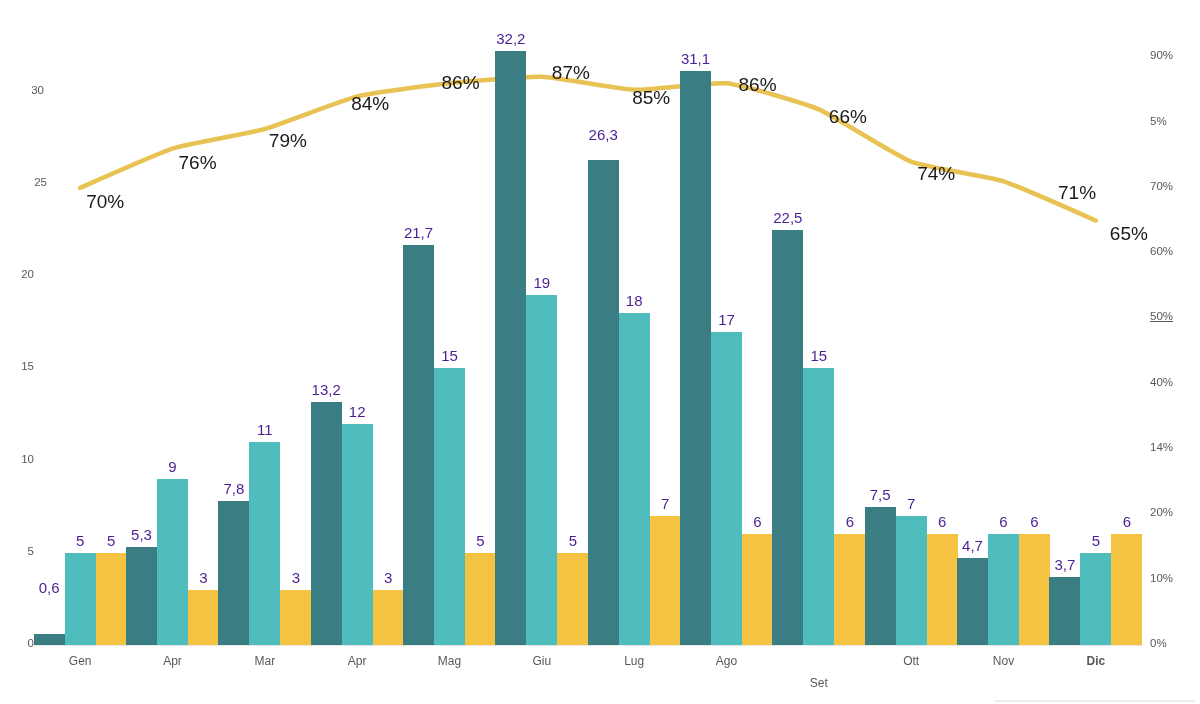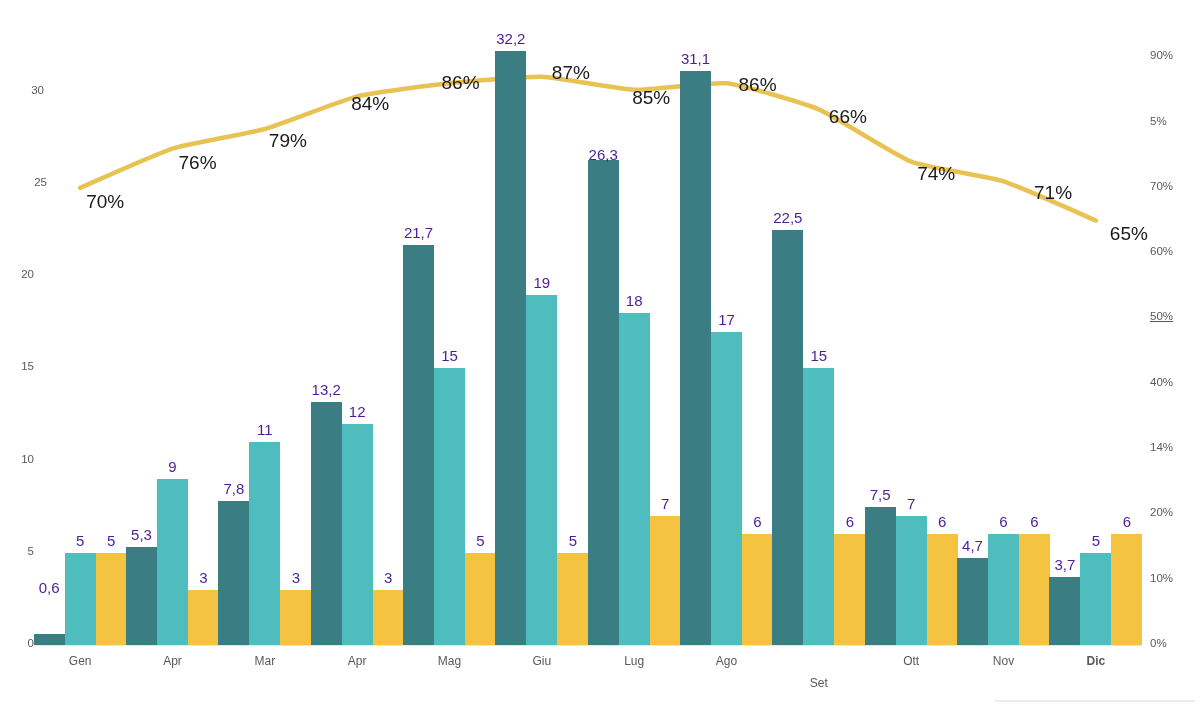--- a/index.html
+++ b/index.html
@@ -192,21 +192,21 @@
     <div class="bar-label" style="left: 451px; width: 59px; top: 531.794px;">5</div>
     <div class="cat-label" style="left: 403.333px; width: 92.3333px; top: 654px;">Mag</div>
     <div class="bar s0" title="Precipitazioni (cm) Giu: 32,2" style="left: 495.333px; width: 31px; height: 593.806px; top: 51.1941px; bottom: auto;"></div>
     <div class="bar-label" style="left: 481.333px; width: 59px; top: 30.1941px;">32,2</div>
     <div class="bar s1" title="Giorni di pioggia Giu: 19" style="left: 526.333px; width: 31px; height: 350.382px; top: 294.618px; bottom: auto;"></div>
     <div class="bar-label" style="left: 512.333px; width: 59px; top: 273.618px; text-align: center;">19</div>
     <div class="bar s2" title="Ore di Sole giornaliere Giu: 5" style="left: 557.333px; width: 31px; height: 92.2059px; top: 552.794px; bottom: auto;"></div>
     <div class="bar-label" style="left: 543.333px; width: 59px; top: 531.794px;">5</div>
     <div class="cat-label" style="left: 495.667px; width: 92.3333px; top: 654px;">Giu</div>
     <div class="bar s0" title="Precipitazioni (cm) Lug: 26,3" style="left: 587.667px; width: 31px; height: 485.003px; top: 159.997px; bottom: auto;"></div>
-    <div class="bar-label" style="left: 573.667px; width: 59px; top: 146px;">26,3</div>
+    <div class="bar-label" style="left: 573.667px; width: 59px; top: 126px;">26,3</div>
     <div class="bar s1" title="Giorni di pioggia Lug: 18" style="left: 618.667px; width: 31px; height: 331.941px; top: 313.059px; bottom: auto;"></div>
     <div class="bar-label" style="left: 604.667px; width: 59px; top: 292.059px;">18</div>
     <div class="bar s2" title="Ore di Sole giornaliere Lug: 7" style="left: 649.667px; width: 31px; height: 129.088px; top: 515.912px; bottom: auto;"></div>
     <div class="bar-label" style="left: 635.667px; width: 59px; top: 494.912px;">7</div>
     <div class="cat-label" style="left: 588px; width: 92.3333px; top: 654px;">Lug</div>
     <div class="bar s0" title="Precipitazioni (cm) Ago: 31,1" style="left: 680px; width: 31px; height: 573.521px; top: 71.4794px; bottom: auto;"></div>
     <div class="bar-label" style="left: 666px; width: 59px; top: 50.4794px;">31,1</div>
     <div class="bar s1" title="Giorni di pioggia Ago: 17" style="left: 711px; width: 31px; height: 313.5px; top: 331.5px; bottom: auto;"></div>
     <div class="bar-label" style="left: 697px; width: 59px; top: 310.5px;">17</div>
     <div class="bar s2" title="Ore di Sole giornaliere Ago: 6" style="left: 742px; width: 31px; height: 110.647px; top: 534.353px; bottom: auto;"></div>
@@ -243,15 +243,15 @@
     <div class="line-label" style="left: 86.1667px; top: 190.812px;">70%</div>
     <div class="line-label" style="left: 178.5px; top: 151.625px;">76%</div>
     <div class="line-label" style="left: 268.833px; top: 130.031px;">79%</div>
     <div class="line-label" style="left: 351.167px; top: 93.375px;">84%</div>
     <div class="line-label" style="left: 441.5px; top: 72.3125px;">86%</div>
     <div class="line-label" style="left: 551.833px; top: 61.7812px;">87%</div>
     <div class="line-label" style="left: 632.167px; top: 86.8438px;">85%</div>
     <div class="line-label" style="left: 738.5px; top: 74.3125px;">86%</div>
     <div class="line-label" style="left: 828.833px; top: 106.438px;">66%</div>
     <div class="line-label" style="left: 917.167px; top: 162.688px;">74%</div>
-    <div class="line-label" style="left: 1034px; top: 182.281px;">71%</div>
+    <div class="line-label" style="left: 1058px; top: 182.281px;">71%</div>
     <div class="line-label" style="left: 1109.83px; top: 223.469px;">65%</div>
   </div>
 
 </body></html>

